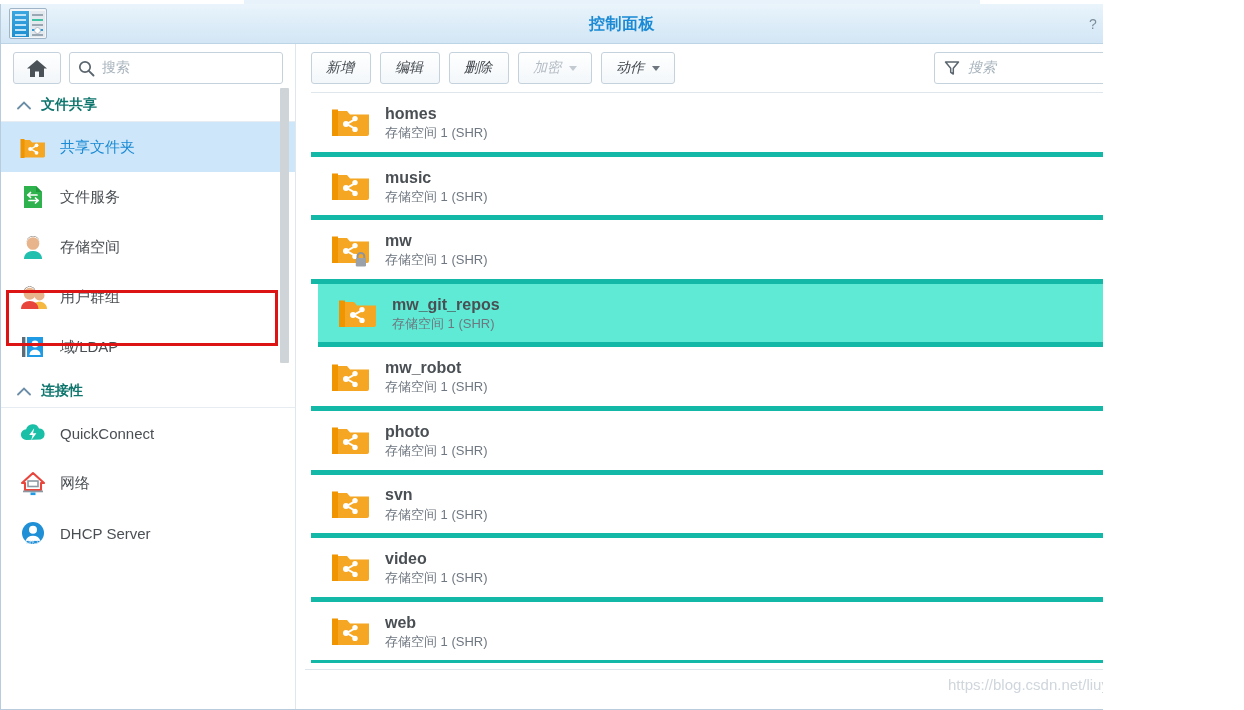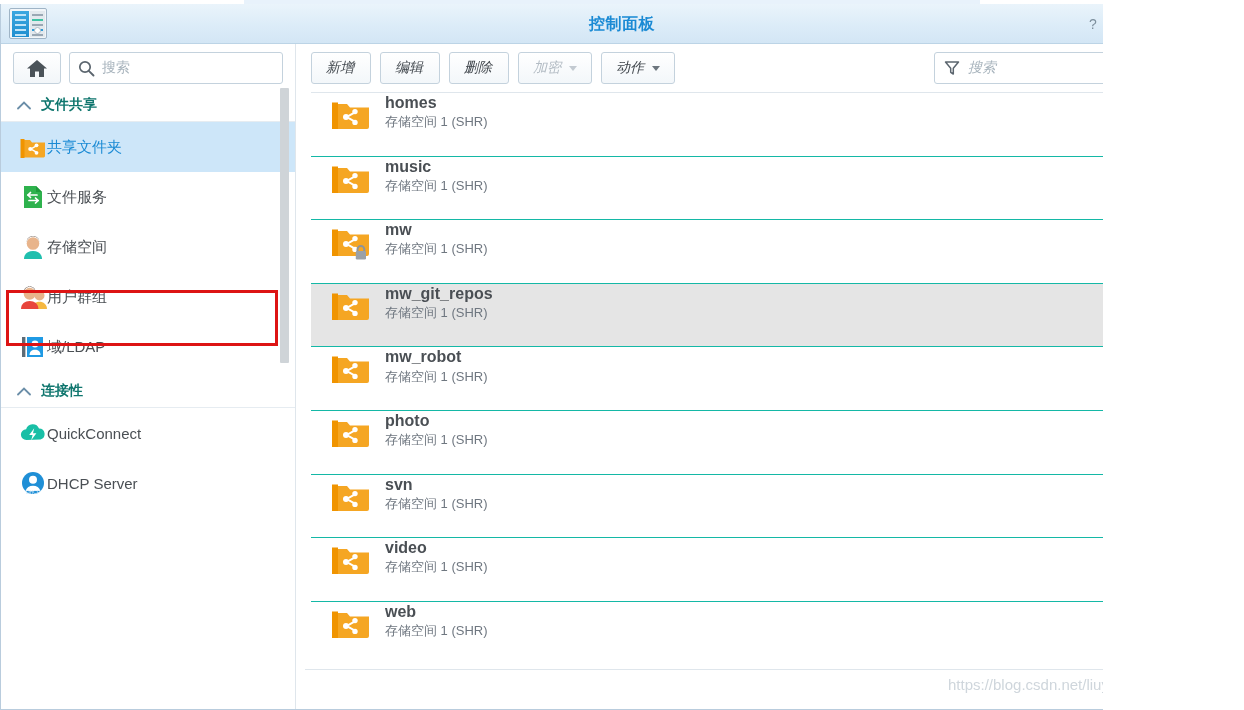--- a/index.html
+++ b/index.html
@@ -94,21 +94,21 @@
   .search-box .ph{ color:#a8b4bd; font-size:14px; }
 
   .sec-head{
     display:flex; align-items:center; gap:10px;
     padding:6px 0 7px 16px; color:#0f766e; font-size:14px; font-weight:bold;
     border-bottom:1px solid #e6ecf1; margin:0 0 0 0; cursor:pointer;
   }
   .sec-head .chev{ color:#7f9db3; }
 
   .side-item{
-    display:flex; align-items:center; 
+    display:flex; align-items:center; gap:13px;
     height:50px; padding-left:18px; cursor:pointer; color:#4a4f54; font-size:15px;
   }
   .side-item.active{ background:#cde6f9; }
   .side-item.active .side-label{ color:#1a8ad4; }
   .side-ico{ width:28px; height:28px; flex:0 0 28px; position:relative; }
 
   
   .side-scroll{
     position:absolute; right:6px; top:44px; width:9px; height:275px;
     background:#cfd4d8; border-radius:1px; cursor:pointer;
@@ -139,24 +139,24 @@
     width:36px; height:32px; border:1px solid #c4d2dd; border-radius:3px;
     background:linear-gradient(to bottom,#ffffff,#f3f7fa);
     display:flex; align-items:center; justify-content:center; cursor:pointer;
   }
 
   .list-wrap{
     position:absolute; left:14px; right:14px; top:48px; bottom:46px;
     border-top:1px solid #dfe6ec; overflow:hidden; background:#fff;
   }
   .row{
-    position:relative; height:63.6px; display:flex; 
-    border-bottom:1px solid #14b8a6; padding-left:18px; cursor:pointer;
-  }
-  .row.selected{ background:#e5e5e5; }
+    position:relative; height:63.6px; display:flex; align-items:center;
+    border-bottom:5px solid #14b8a6; padding-left:18px; cursor:pointer;
+  }
+  .row.selected{ background:#5eead4;margin-left:7px; }
   .row-ico{ width:44px; height:44px; flex:0 0 44px; position:relative; margin-right:12px; }
   .row-txt{ display:flex; flex-direction:column; gap:2px; }
   .row-name{ font-size:16px; font-weight:bold; color:#4a4f54; line-height:1.2; }
   .row-sub{ font-size:13px; color:#6f7780; line-height:1.2; }
   .row-chev{
     position:absolute; right:26px; top:50%; transform:translateY(-50%);
     color:#2196e3; cursor:pointer;
   }
   .list-scroll{
     position:absolute; right:2px; top:2px; width:11px; height:500px;
@@ -350,20 +350,31 @@
           <span class="side-ico">
             <svg width="28" height="28" viewBox="0 0 28 28">
               <path d="M7.5 21 a5.4 5.4 0 0 1 -0.4 -10.8 A6.8 6.8 0 0 1 20 9.5 a5.6 5.6 0 0 1 1.5 11 Z" fill="#19bfa6"></path>
               <path d="M15.2 9.3 L10.2 16 h3.4 l-1.4 5.2 L17.4 14.3 h-3.4 Z" fill="#fff"></path>
             </svg>
           </span>
           <span class="side-label">QuickConnect</span>
         </div>
 
 
+        <div class="side-item">
+          <span class="side-ico">
+            <svg width="28" height="28" viewBox="0 0 28 28">
+              <path d="M14 4 L25 14 h-3 v7 H6 v-7 H3 Z" fill="none" stroke="#e8453c" stroke-width="2.1" stroke-linejoin="round"></path>
+              <rect x="4" y="21.5" width="20" height="1.8" fill="#8c99a3"></rect>
+              <rect x="11.5" y="23.5" width="5" height="2.6" fill="#1f9ae4"></rect>
+              <rect x="9" y="12" width="10" height="5.5" fill="none" stroke="#8c99a3" stroke-width="1.6"></rect>
+            </svg>
+          </span>
+          <span class="side-label">网络</span>
+        </div>
 
         <div class="side-item">
           <span class="side-ico">
             <svg width="28" height="28" viewBox="0 0 28 28">
               <circle cx="14" cy="14" r="11" fill="#1f8fd6"></circle>
               <circle cx="14" cy="10.8" r="4" fill="#fff"></circle>
               <path d="M6.5 22 c1-3.4 4-5.2 7.5-5.2 s6.5 1.8 7.5 5.2 Z" fill="#fff"></path>
               <text x="14" y="25.3" font-size="5" text-anchor="middle" fill="#cfe7f8" font-family="Liberation Sans, sans-serif">DHCP</text>
             </svg>
           </span>

